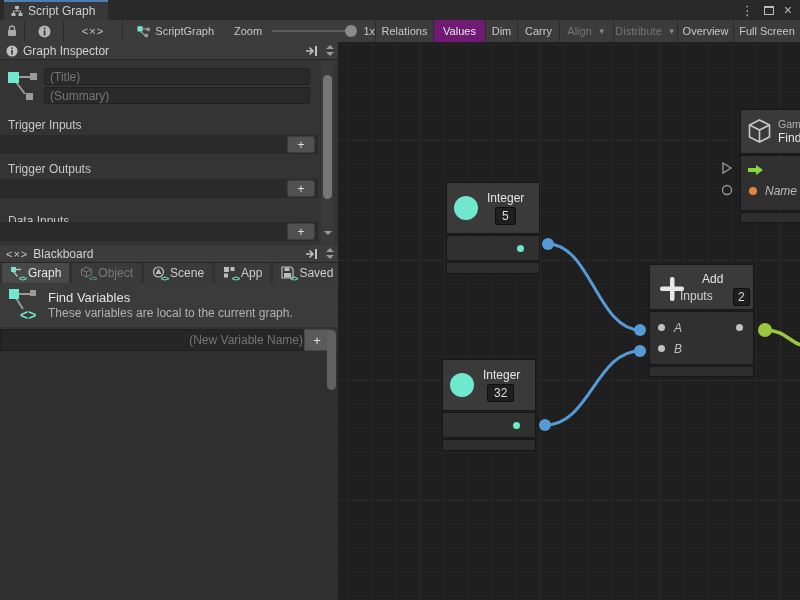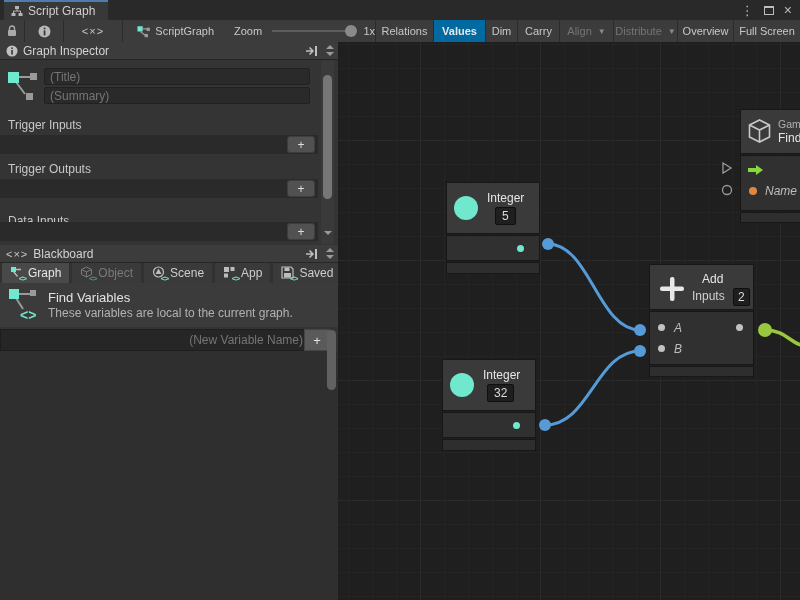--- a/index.html
+++ b/index.html
@@ -15,21 +15,21 @@
   .tab { position:absolute; top:2px; left:4px; width:104px; height:18px; background:#383838;
          display:flex; align-items:center; gap:5px; padding-left:7px; color:#cfcfcf; font-size:12px; }
   .wincontrols { position:absolute; top:0; right:0; height:20px; display:flex; align-items:center; gap:10px; padding-right:8px; color:#bdbdbd; }
   .wc-menu { font-size:13px; line-height:1; cursor:default; }
   .wc-max { width:10px; height:9px; border:1px solid #bdbdbd; border-top-width:2px; }
   .wc-close { font-size:14px; line-height:1; }
   
   .toolbar { position:absolute; top:20px; left:0; right:0; height:22px; background:#2b2b2b;
              display:flex; gap:1px; align-items:stretch; }
   .tseg { background:#3c3c3c; display:flex; align-items:center; justify-content:center; gap:4px; color:#c8c8c8; white-space:nowrap; }
-  .tseg.active { background:#0369a1; color:#e8e8e8;font-weight:bold; }
+  .tseg.active { background:#701a75; color:#e8e8e8; }
   .tseg.disabled { color:#757575; }
   .caret { font-size:8px; margin-left:2px; color:#8a8a8a; }
   .zoom-track { position:relative; width:85px; height:2px; background:#5d5d5d; margin:0 6px; }
   .zoom-handle { position:absolute; right:-4px; top:-5px; width:12px; height:12px; border-radius:50%; background:#8a8a8a; }
   
   .panel { position:absolute; top:42px; left:0; width:338px; height:558px; background:#343434; }
   .phdr { position:absolute; left:0; width:338px; height:18px; background:#3c3c3c;
           border-bottom:1px solid #262626; display:flex; align-items:center; gap:5px; padding-left:6px;
           color:#d2d2d2; font-size:12px; }
   .pmax { position:absolute; right:20px; top:3px; width:13px; height:12px; }
@@ -335,21 +335,21 @@
       <div class="nsec nfoot"></div>
     </div>
 
     <div class="node" style="left:312px; top:223px; width:103px">
       <div class="nsec nhead" style="height:44px">
         <svg width="26" height="26" viewBox="0 0 26 26" style="position:absolute; left:9px; top:11px">
           <rect x="11" y="1" width="4.5" height="24" rx="2" fill="#e8e8e8"></rect>
           <rect x="1" y="10.5" width="24" height="4.5" rx="2" fill="#e8e8e8"></rect>
         </svg>
         <div class="ntitle" style="position:absolute; left:52px; top:7px">Add</div>
-        <div class="ntitle" style="position:absolute; left:42px; top:24px; color:#d0d0d0">Inputs</div>
+        <div class="ntitle" style="position:absolute; left:30px; top:24px; color:#d0d0d0">Inputs</div>
         <div class="nvalue" style="position:absolute; left:83px; top:23px; padding:0 4px">2</div>
       </div>
       <div class="nsec nbody" style="height:52px">
         <div class="dot" style="left: 8px; top: 12px; width: 7px; height: 7px; background: rgb(194, 194, 194);"></div>
         <div class="portlabel" style="left:24px; top:9px">A</div>
         <div class="dot" style="left: 8px; top: 33px; width: 7px; height: 7px; background: rgb(194, 194, 194);"></div>
         <div class="portlabel" style="left:24px; top:30px">B</div>
         <div class="dot" style="left: 86px; top: 12px; width: 7px; height: 7px; background: rgb(194, 194, 194);"></div>
       </div>
       <div class="nsec nfoot" style="height:9px"></div>

